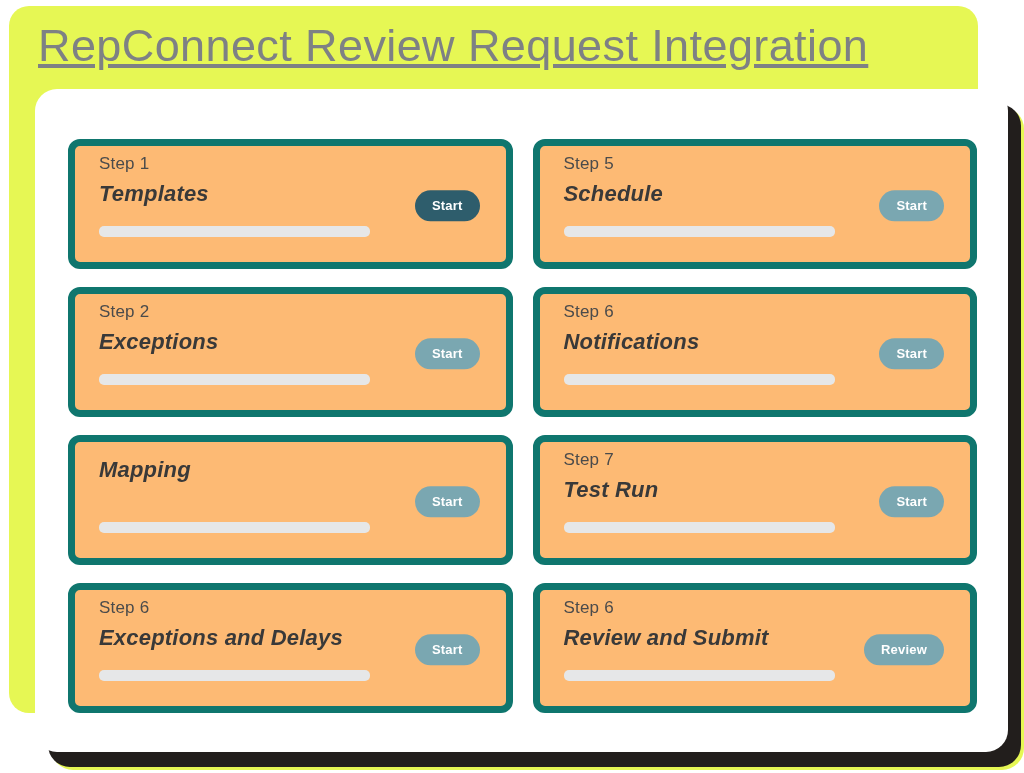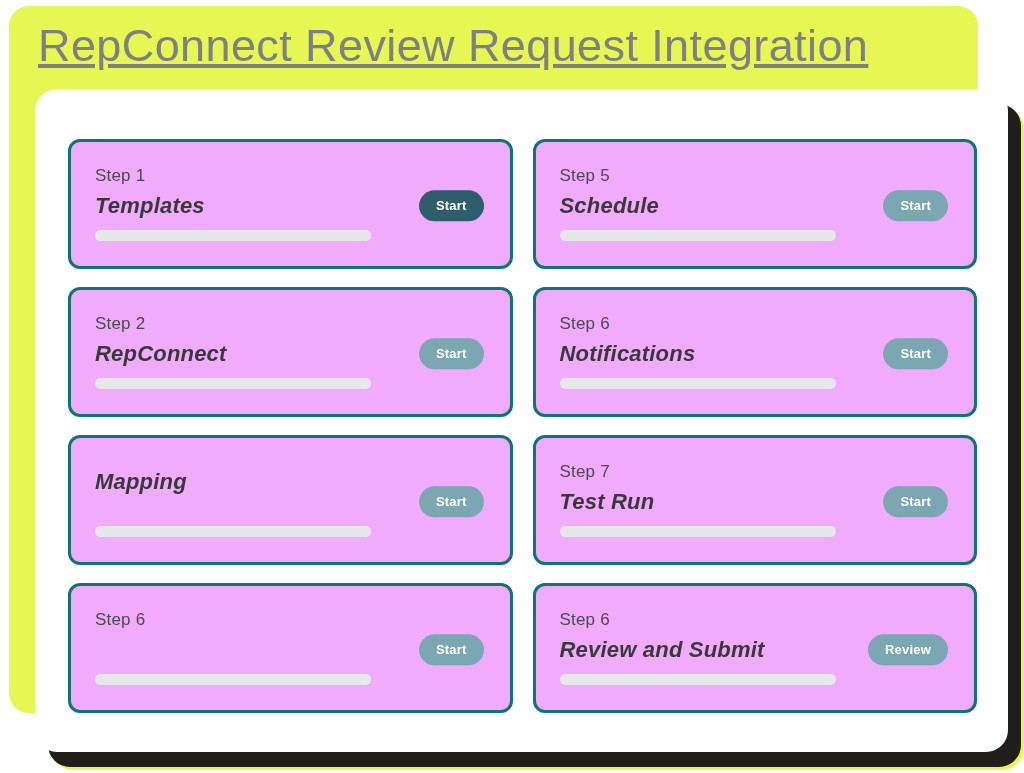--- a/index.html
+++ b/index.html
@@ -41,24 +41,24 @@
     left: 33px; right: 31px; top: 50px; bottom: 39px;
     display: grid;
     grid-template-columns: repeat(2, 1fr);
     grid-template-rows: repeat(4, 1fr);
     grid-auto-flow: column;
     column-gap: 20px;
     row-gap: 18px;
   }
   .step-card {
     position: relative;
-    background: #f0abfc;
-    border: 3px solid #0f766e;
+    background: #fdba74;
+    border: 7px solid #0f766e;
     border-radius: 12px;
-    padding: 24px 120px 24px 24px;
+    padding: 8px 120px 24px 24px;
   }
   .step-label {
     font-size: 17px;
     color: #4b4b4b;
     letter-spacing: 0.2px;
   }
   .step-title {
     margin-top: 7px;
     font-size: 22px;
     font-weight: bold;
@@ -114,37 +114,38 @@
       <div class="step-label">Step 1</div>
       <div class="step-title">Templates</div>
       <div class="progress-track">
         <div class="progress-fill" style="width: 0%;"></div>
       </div>
       <button class="btn" data-variant="primary">Start</button>
     </article>
 
     <article class="step-card">
       <div class="step-label">Step 2</div>
-      <div class="step-title">RepConnect</div>
+      <div class="step-title">Exceptions</div>
       <div class="progress-track">
         <div class="progress-fill" style="width: 0%;"></div>
       </div>
       <button class="btn" data-variant="secondary">Start</button>
     </article>
 
     <article class="step-card">
       <div class="step-title">Mapping</div>
       <div class="progress-track">
         <div class="progress-fill" style="width: 0%;"></div>
       </div>
       <button class="btn" data-variant="secondary">Start</button>
     </article>
 
     <article class="step-card">
       <div class="step-label">Step 6</div>
+      <div class="step-title">Exceptions and Delays</div>
       <div class="progress-track">
         <div class="progress-fill" style="width: 0%;"></div>
       </div>
       <button class="btn" data-variant="secondary">Start</button>
     </article>
 
     <article class="step-card">
       <div class="step-label">Step 5</div>
       <div class="step-title">Schedule</div>
       <div class="progress-track">

